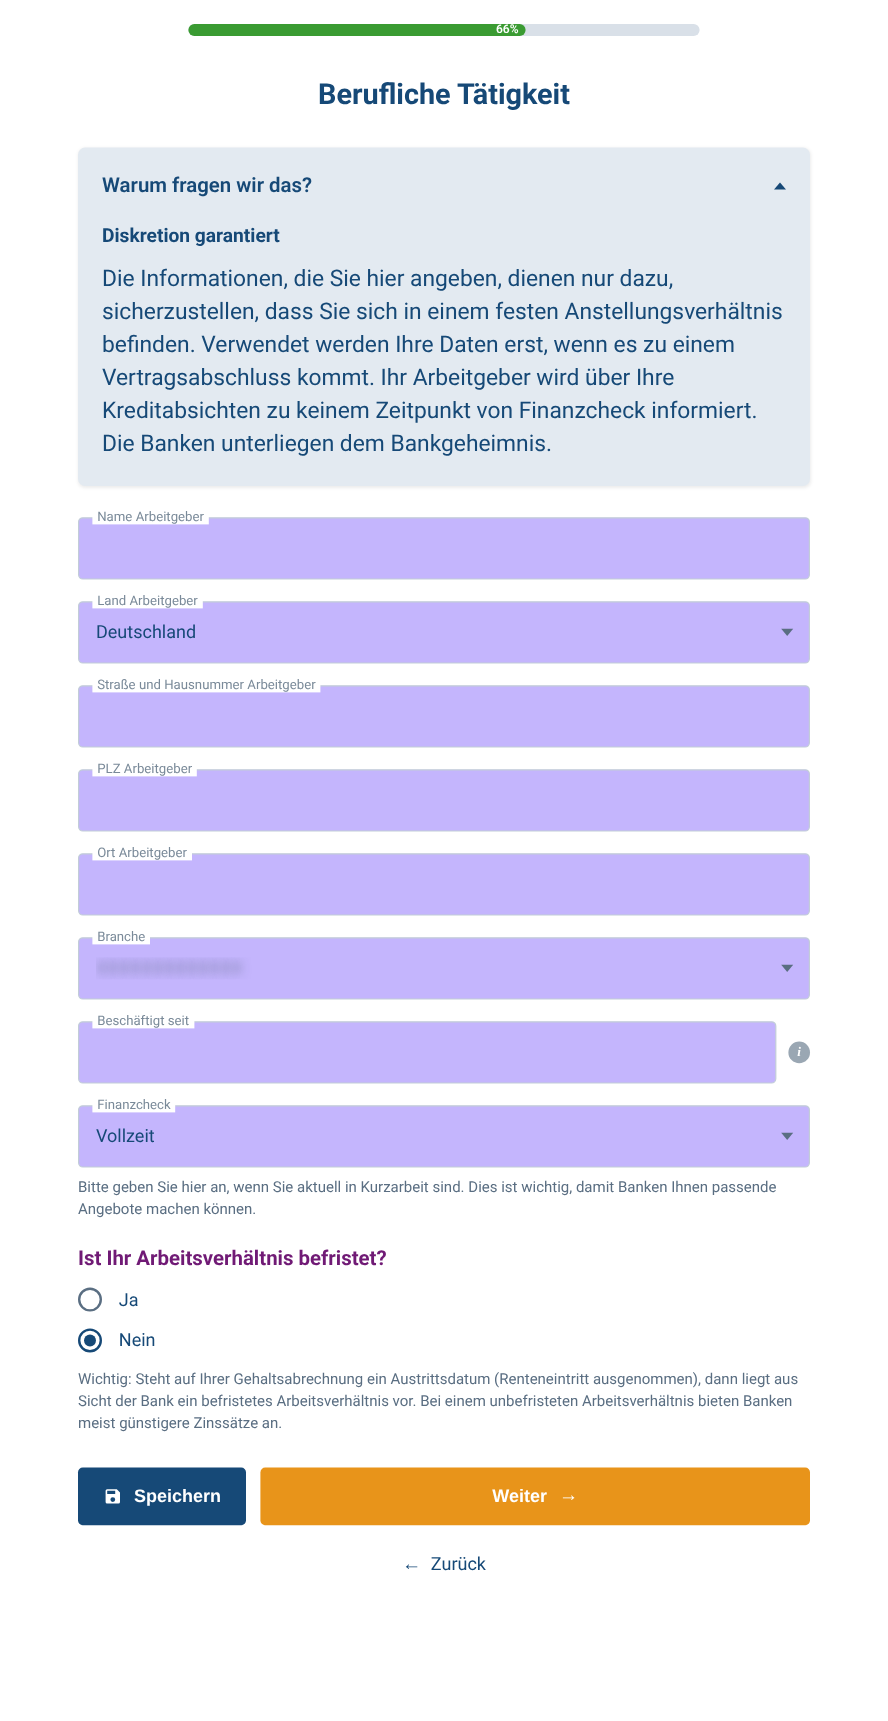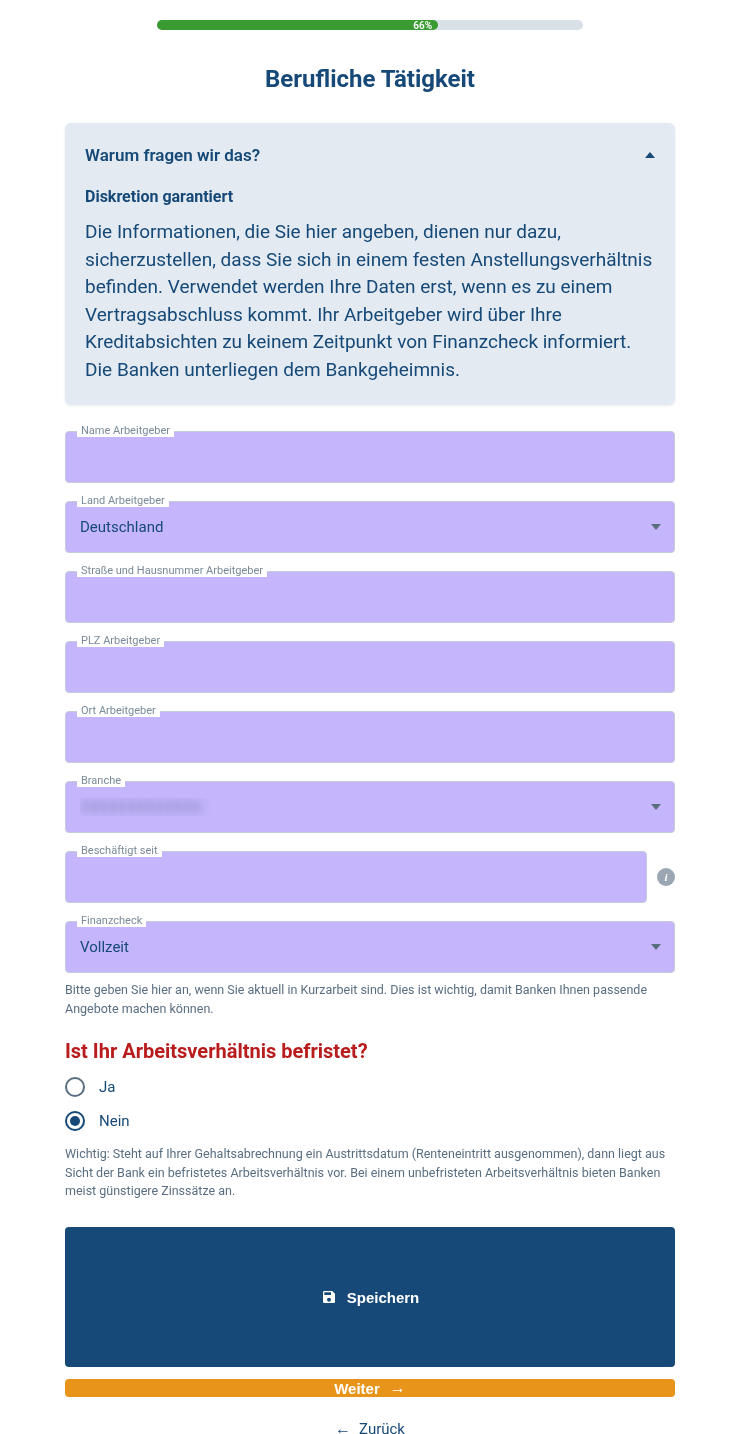--- a/index.html
+++ b/index.html
@@ -139,22 +139,22 @@
   display: flex;
   align-items: center;
   justify-content: center;
   font-size: 11px;
   font-weight: 700;
   font-style: italic;
   font-family: Georgia, serif;
   flex-shrink: 0;
 }
 .question-label {
-  color: #b91c1c;
-  font-size: 20px;
+  color: #701a75;
+  font-size: 17px;
   font-weight: 700;
   margin: 20px 0 14px;
 }
 .radio-row {
   display: flex;
   align-items: center;
   gap: 14px;
   margin-bottom: 14px;
   cursor: pointer;
 }
@@ -167,21 +167,21 @@
   justify-content: center;
   flex-shrink: 0;
 }
 .radio-outer.unchecked { border-color: #5a6e82; }
 .radio-inner {
   width: 10px; height: 10px;
   background: #164977;
   border-radius: 50%;
 }
 .radio-label { color: #164977; font-size: 15px; }
-.btn-row { display: flex; gap: 12px; margin-top: 26px; flex-direction: column; }
+.btn-row { display: flex; gap: 12px; margin-top: 26px; }
 .btn {
   flex: 1;
   height: 48px;
   border: none;
   border-radius: 4px;
   font-size: 15px;
   font-weight: 600;
   cursor: pointer;
   display: flex;
   align-items: center;

